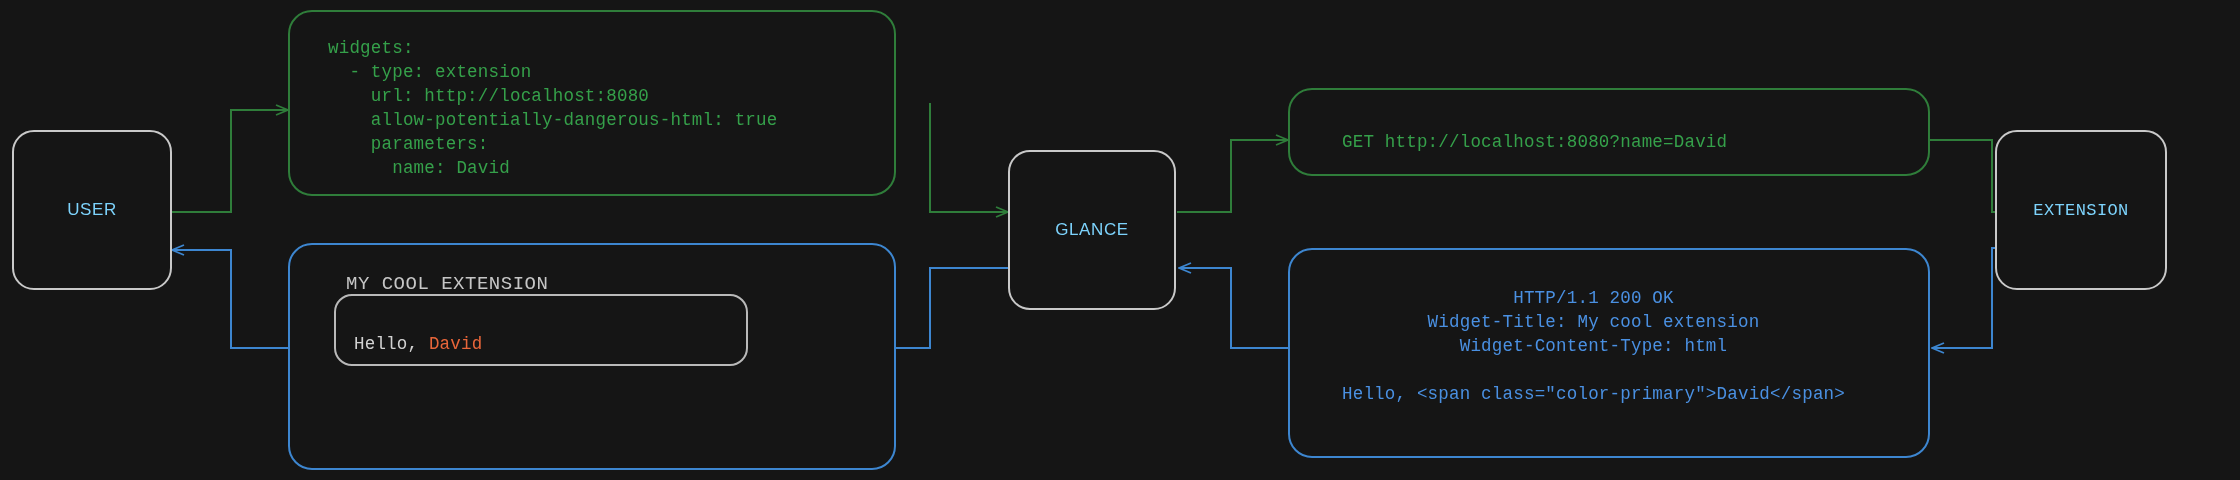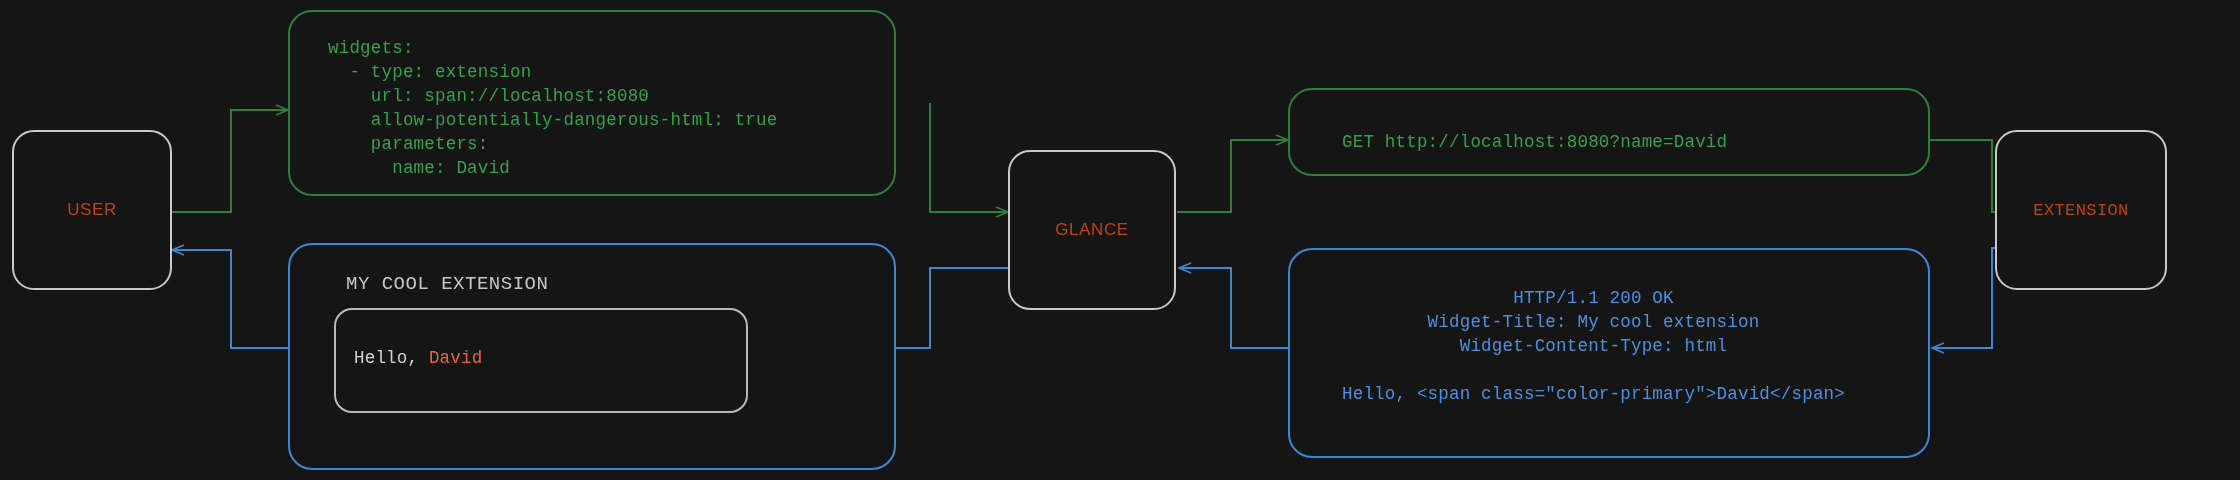--- a/index.html
+++ b/index.html
@@ -33,21 +33,21 @@
     background: #151515;
     display: flex;
     align-items: center;
     justify-content: center;
     z-index: 3;
   }
   .node-label {
     font-family: "Liberation Sans", sans-serif;
     font-size: 17px;
     letter-spacing: 0.6px;
-    color: #c2410c;
+    color: #7dd3fc;
     white-space: nowrap;
   }
   .node-label.mono {
     font-family: "Liberation Mono", "DejaVu Sans Mono", monospace;
     font-size: 17px;
     letter-spacing: 0.4px;
   }
 
   
   .panel {
@@ -132,21 +132,21 @@
     </g>
   </svg>
 
   <div class="node" style="left:12px; top:130px; width:160px; height:160px;">
     <span class="node-label">USER</span>
   </div>
 
   <div class="panel green" style="left:288px; top:10px; width:608px; height:186px;">
     <div class="code green" style="left:38px; top:24px;">widgets:
   - type: extension
-    url: span://localhost:8080
+    url: http://localhost:8080
     allow-potentially-dangerous-html: true
     parameters:
       name: David</div>
   </div>
 
   <div class="node" style="left:1008px; top:150px; width:168px; height:160px;">
     <span class="node-label">GLANCE</span>
   </div>
 
   <div class="panel green" style="left:1288px; top:88px; width:642px; height:88px;">
@@ -160,18 +160,18 @@
 
 Hello, &lt;span class="color-primary"&gt;David&lt;/span&gt;</div>
   </div>
 
   <div class="node" style="left:1995px; top:130px; width:172px; height:160px;">
     <span class="node-label mono">EXTENSION</span>
   </div>
 
   <div class="panel blue" style="left:288px; top:243px; width:608px; height:227px;">
     <div class="widget-title" style="left:56px; top:28px;">MY COOL EXTENSION</div>
-    <div class="widget-card" style="left:44px; top:63px; width:414px; height:105px;">
+    <div class="widget-card" style="left:44px; top:49px; width:414px; height:72px;">
       <div class="widget-text" style="left:18px; top:38px;"><span>Hello, </span><span class="accent">David</span></div>
     </div>
   </div>
 
 </div>
 
 </body></html>

